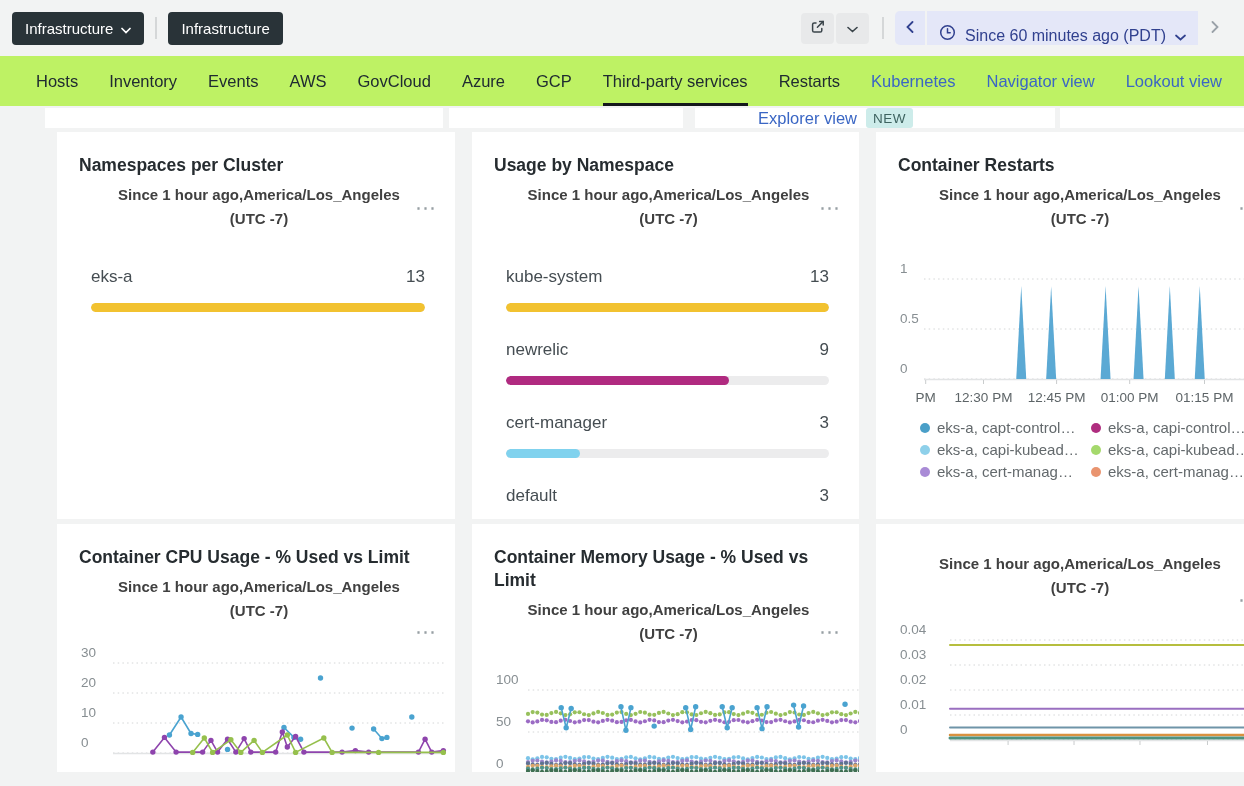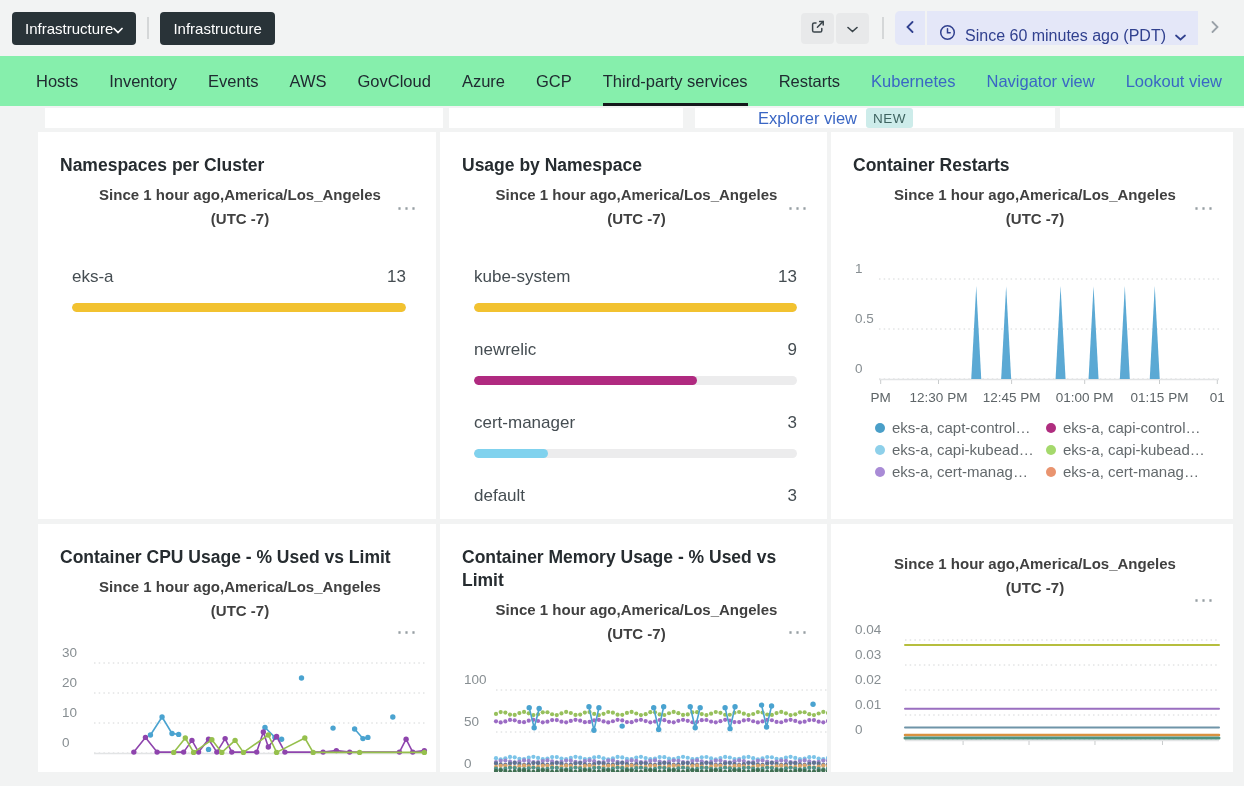--- a/index.html
+++ b/index.html
@@ -3,49 +3,49 @@
 <meta charset="utf-8">
 <style>
   * { box-sizing: border-box; margin: 0; padding: 0; }
   body { margin:0; background:#e8eaea; font-family:"Liberation Sans", sans-serif; }
   .screen { width:1244px; height:786px; background:#f2f3f3; overflow:hidden; position:relative; }
 
   
   .topbar { height:56px; display:flex; align-items:center; justify-content:space-between; padding:0 14px 0 12px; }
   .tb-left, .tb-right { display:flex; align-items:center; }
   .btn-dark { background:#293338; color:#fff; border:none; border-radius:4px; height:33px; padding:12px 13px;
-              font-size:15px; font-family:inherit; display:flex; align-items:center; cursor:pointer; }
+              font-size:15px; font-family:inherit; display:flex; align-items:center; gap:8px; cursor:pointer; }
   .vdiv { width:2px; height:22px; background:#d5d7d8; margin:0 11px; }
   .icon-btn { width:33px; height:31px; background:#e8e9ea; border:none; border-radius:4px;
               display:flex; align-items:center; justify-content:center; cursor:pointer; margin-right:2px; }
   .pill-wrap { display:flex; align-items:center; gap:2px; }
   .pill-arrow { width:30px; height:34px; background:#e4e7f8; border:none; border-radius:5px 0 0 5px;
                 display:flex; align-items:center; justify-content:center; cursor:pointer; }
   .pill-arrow.right { background:transparent; border-radius:0 5px 5px 0; }
   .time-pill { background:#e4e7f8; color:#31418f; border:none; border-radius:0; height:34px; padding:0 12px;
                font-size:16px; font-family:inherit; display:flex; align-items:flex-end; gap:9px; cursor:pointer; }
   .time-pill .lbl { white-space:nowrap; }
 
   
-  .tabbar { height:50px; background:#86efac; display:flex; align-items:stretch; padding-left:36px; gap:31px; }
+  .tabbar { height:50px; background:#bef264; display:flex; align-items:stretch; padding-left:36px; gap:31px; }
   .tab { font-size:16.5px; color:#202b31; display:flex; align-items:center; cursor:pointer;
          border-bottom:3px solid transparent; padding-top:3px; white-space:nowrap; }
   .tab.active { border-bottom-color:#14181b; font-weight:400; }
   .tab.link { color:#3a66c4; }
 
   
   .band { height:26px; position:relative; background:#f2f3f3; }
   .stub { position:absolute; top:2px; height:20px; background:#fff; }
   .explorer { position:absolute; left:758px; top:0px; display:flex; align-items:center; gap:9px; height:24px; }
   .explorer a { color:#3a66c4; font-size:16.5px; text-decoration:none; cursor:pointer; }
   .badge { background:#cdecea; color:#3e6360; font-size:13.5px; padding:3px 7px 2px; border-radius:3px; letter-spacing:.5px; }
 
   
   .grid { display:grid; grid-template-columns:398px 387px 402px; grid-template-rows:387px 248px;
-          gap:5px 4px; padding-left:38px; }
+          gap:5px 17px; padding-left:57px; }
   .panel { background:#fff; position:relative; overflow:hidden; padding:22px 16px 0 22px; }
   .panel-title { font-size:17.5px; font-weight:700; color:#262c30; line-height:23px; padding-right:26px; }
   .panel-sub { font-size:15px; color:#404040; text-align:center; margin-top:6px; line-height:24px;font-weight:bold; }
   .menu-btn { position:absolute; right:13px; top:64px; background:none; border:none; color:#979fa3;
               font-size:21px; line-height:20px; cursor:pointer; padding:2px 6px; }
   .panel.tall .menu-btn { top:96px; }
 
   
   .bars { padding:36px 14px 0 12px; }
   .bar-row { margin-bottom:28px; }

